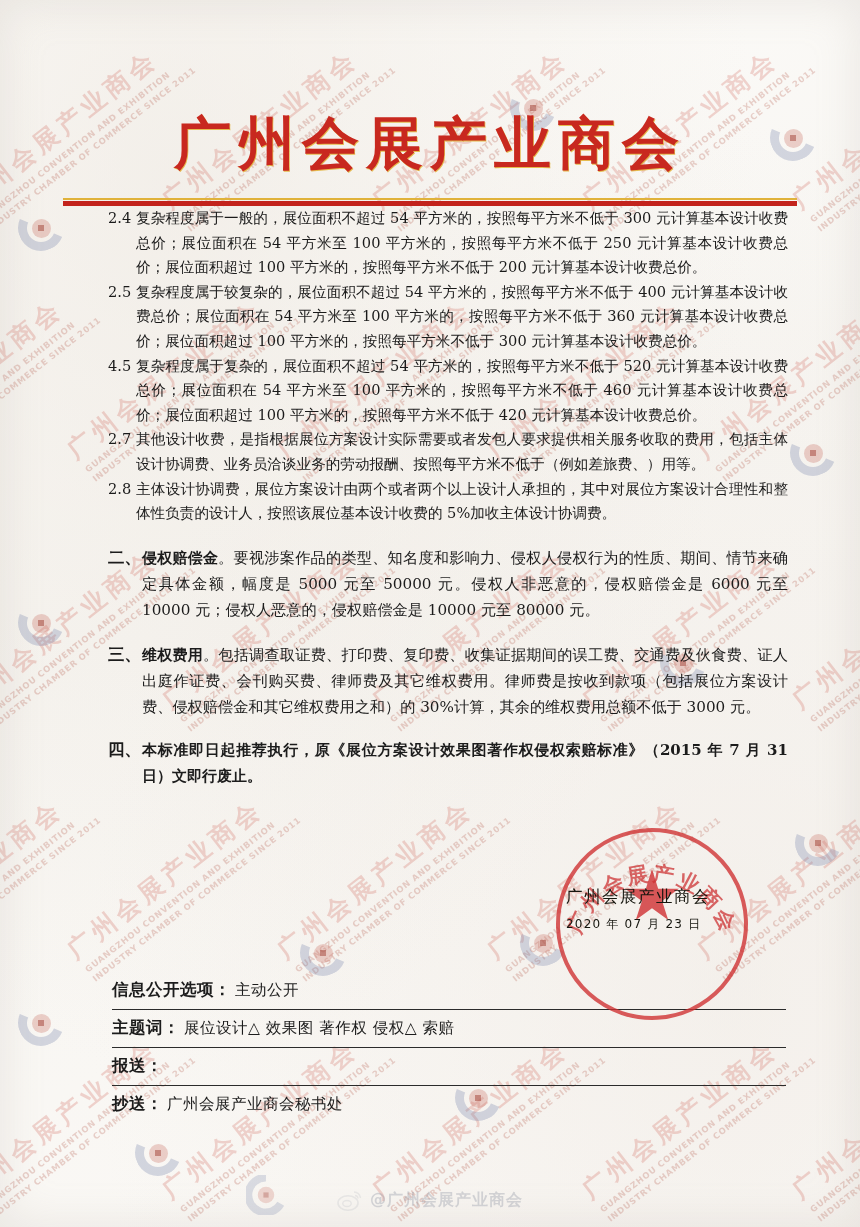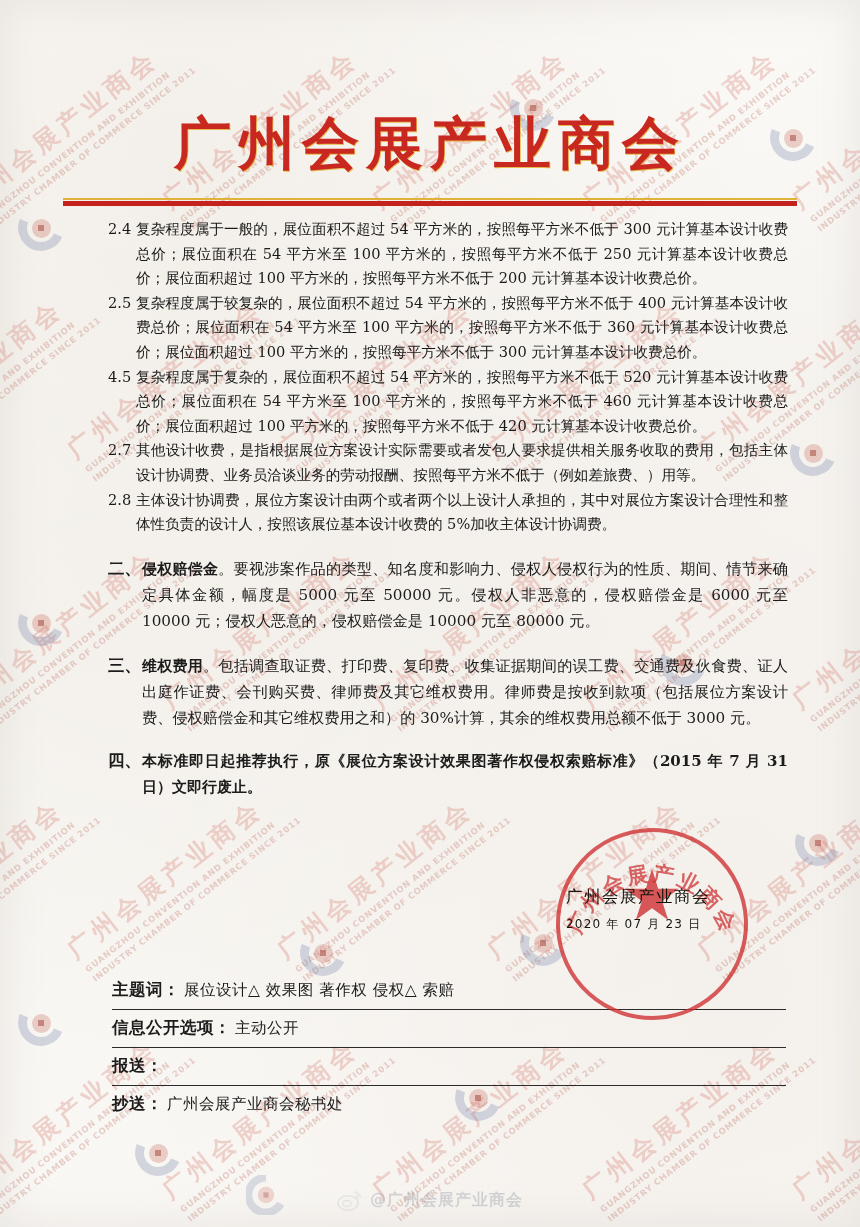--- a/index.html
+++ b/index.html
@@ -135,21 +135,21 @@
     height: 4.5px;
     background: #c3231c;
     margin-top: 1.5px;
   }
 
   
   .body-wrap {
     position: absolute;
     left: 108px;
     right: 72px;
-    top: 217px;
+    top: 206px;
     z-index: 3;
   }
 
   .clause {
     display: flex;
     align-items: flex-start;
     font-family: "DejaVu Serif", "Liberation Serif", serif;
     font-size: 14.6px;
     line-height: 24.6px;
     color: #1a1a1a;
@@ -474,27 +474,27 @@
   </div>
 
   <div class="sign-block">
     <div class="org">广州会展产业商会</div>
     <div class="date">2020 年 07 月 23 日</div>
   </div>
 
   <div class="footer-table">
 
     <div class="ft-row">
+      <span class="ft-label">信息公开选项：</span>
+      <span class="ft-value">主动公开</span>
+    </div>
+
+    <div class="ft-row">
       <span class="ft-label">主题词：</span>
       <span class="ft-value kw">展位设计△ 效果图 著作权 侵权△ 索赔</span>
-    </div>
-
-    <div class="ft-row">
-      <span class="ft-label">信息公开选项：</span>
-      <span class="ft-value">主动公开</span>
     </div>
 
     <div class="ft-row">
       <span class="ft-label">报送：</span>
     </div>
 
     <div class="ft-row">
       <span class="ft-label">抄送：</span>
       <span class="ft-value">广州会展产业商会秘书处</span>
     </div>

